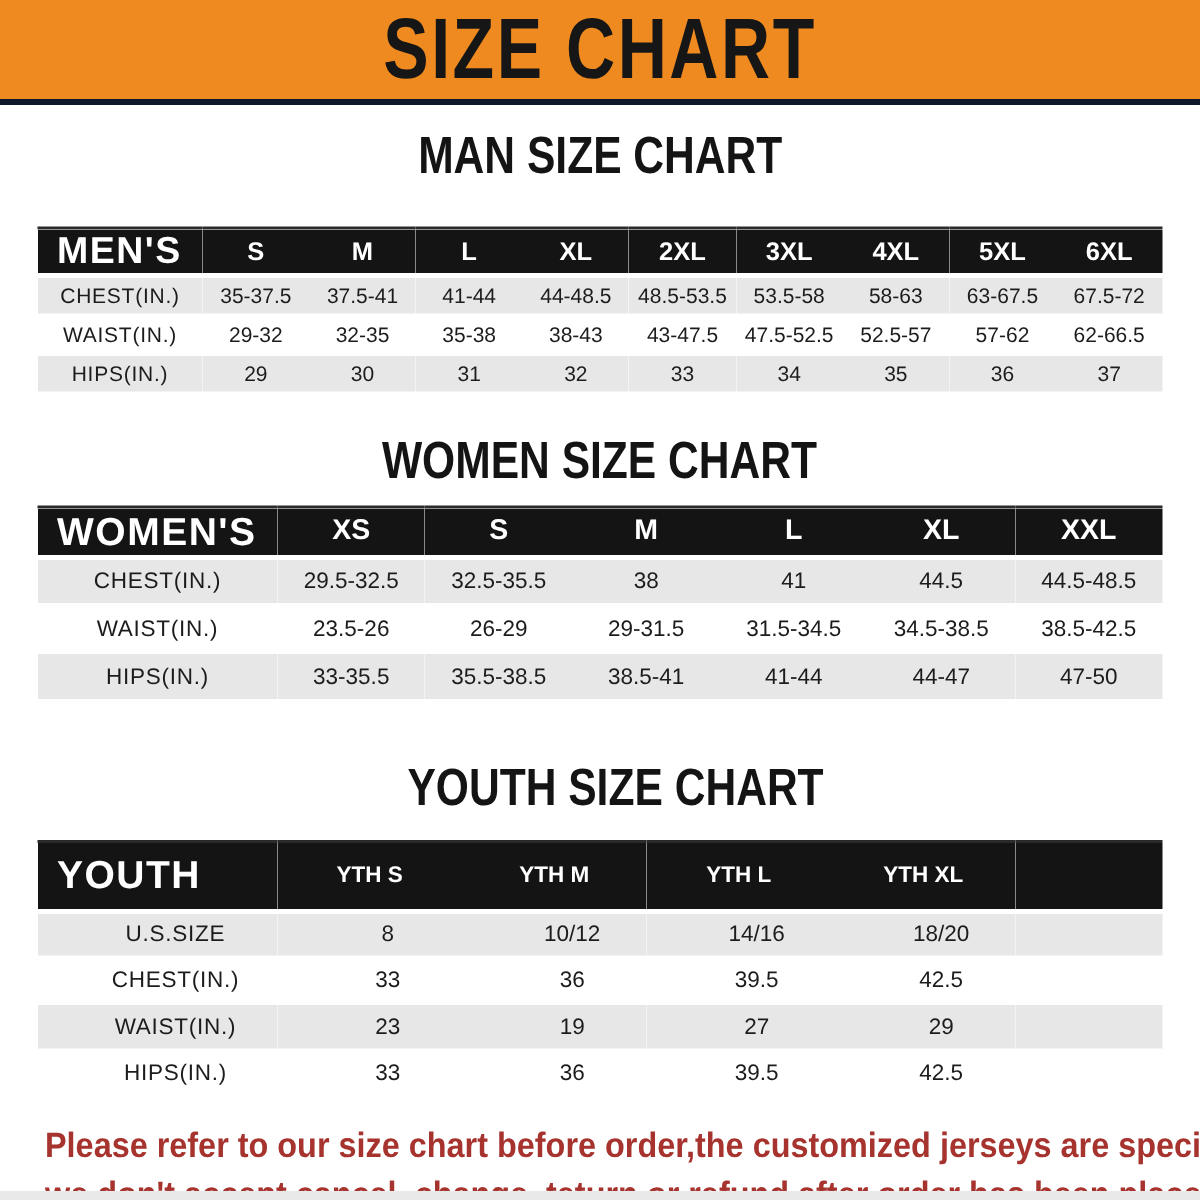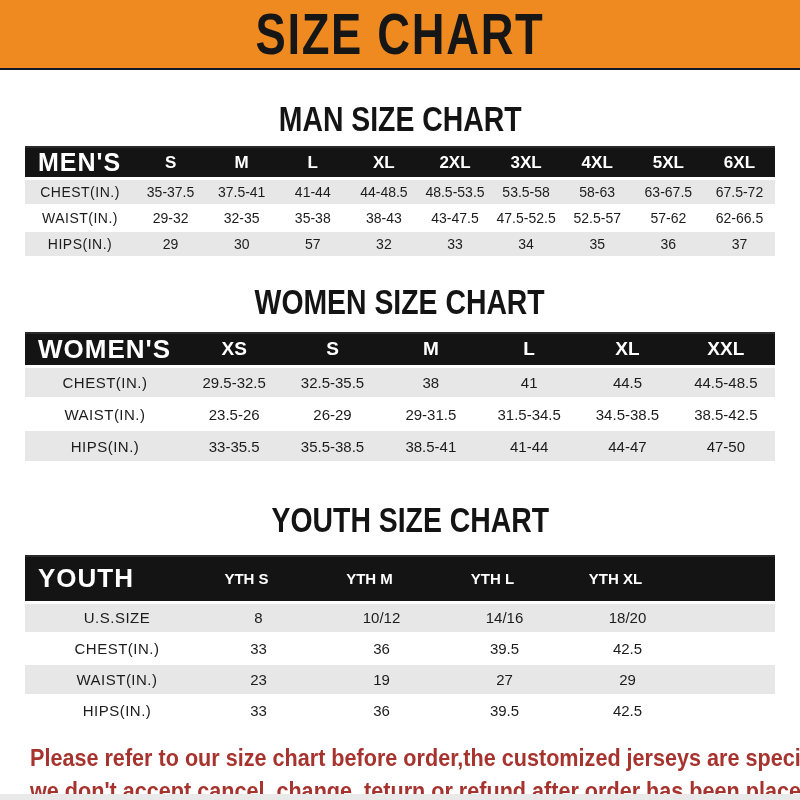--- a/index.html
+++ b/index.html
@@ -13,21 +13,21 @@
     font-family: "Liberation Sans", sans-serif;
     overflow: hidden;
     border-bottom: 6px solid #e9e9e9;
   }
   
   .banner {
     height: 70px;
     display: flex;
     align-items: center;
     justify-content: center;
-    border-bottom: 2px solid #0f172a;
+    border-bottom: 4px solid #0f172a;
   }
   .banner-title {
     display: inline-block;
     font-size: 54px;
     font-weight: 800;
     letter-spacing: 2px;
     color: #161616;
     transform: scale(0.84, 1.06);
     white-space: nowrap;
   }
@@ -37,26 +37,26 @@
     color: #141414;
   }
   .section-heading .cond {
     display: inline-block;
     font-size: 33px;
     font-weight: 800;
     letter-spacing: 0px;
     transform: scale(0.86, 1.06);
     white-space: nowrap;
   }
-  .heading-man   { margin-top: 30px; }
+  .heading-man   { margin-top: 15px; }
   .heading-woman { margin-top: 25px; }
   .heading-youth { margin-top: 38px; margin-left: 21px; }
   
   .tbl-wrap { width: 750px; margin: 0 auto; }
-  .tbl-men   { margin-top: 8px; }
+  .tbl-men   { margin-top: 28px; }
   .tbl-women { margin-top: 11px; }
   .tbl-youth { margin-top: 16px; }
   table.size-table {
     width: 750px;
     border-collapse: collapse;
     table-layout: fixed;
   }
   table.size-table th, table.size-table td {
     white-space: nowrap;
     overflow: hidden;
@@ -172,21 +172,21 @@
             <td>43-47.5</td>
             <td>47.5-52.5</td>
             <td>52.5-57</td>
             <td>57-62</td>
             <td>62-66.5</td>
           </tr>
           <tr>
             <td class="row-label">HIPS(IN.)</td>
             <td>29</td>
             <td>30</td>
-            <td>57</td>
+            <td>31</td>
             <td>32</td>
             <td>33</td>
             <td>34</td>
             <td>35</td>
             <td>36</td>
             <td>37</td>
           </tr>
         </tbody>
       </table>
     </div>

